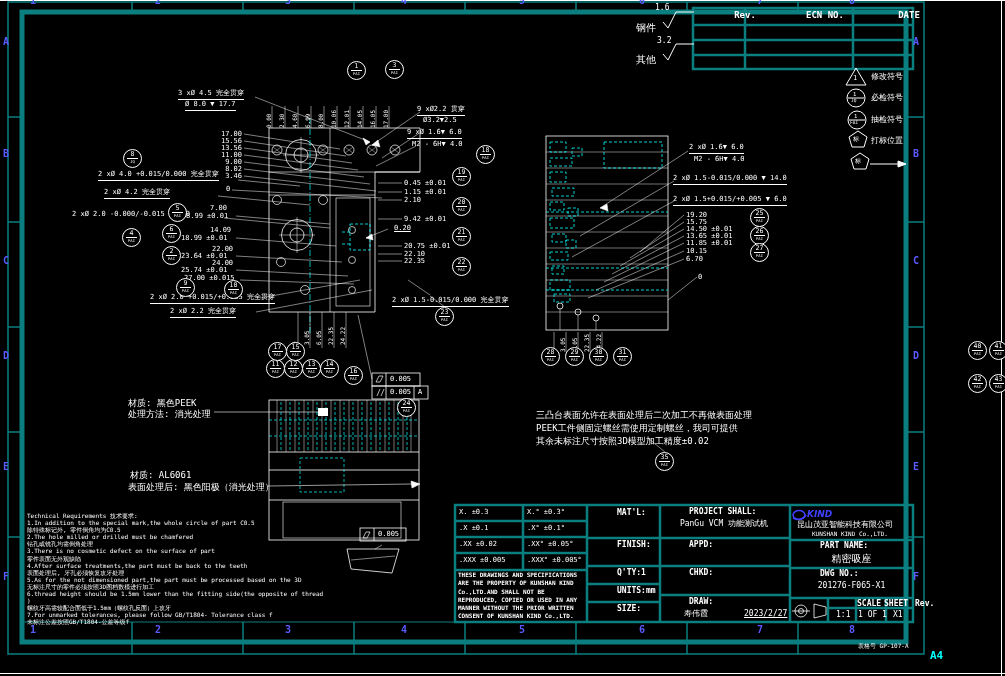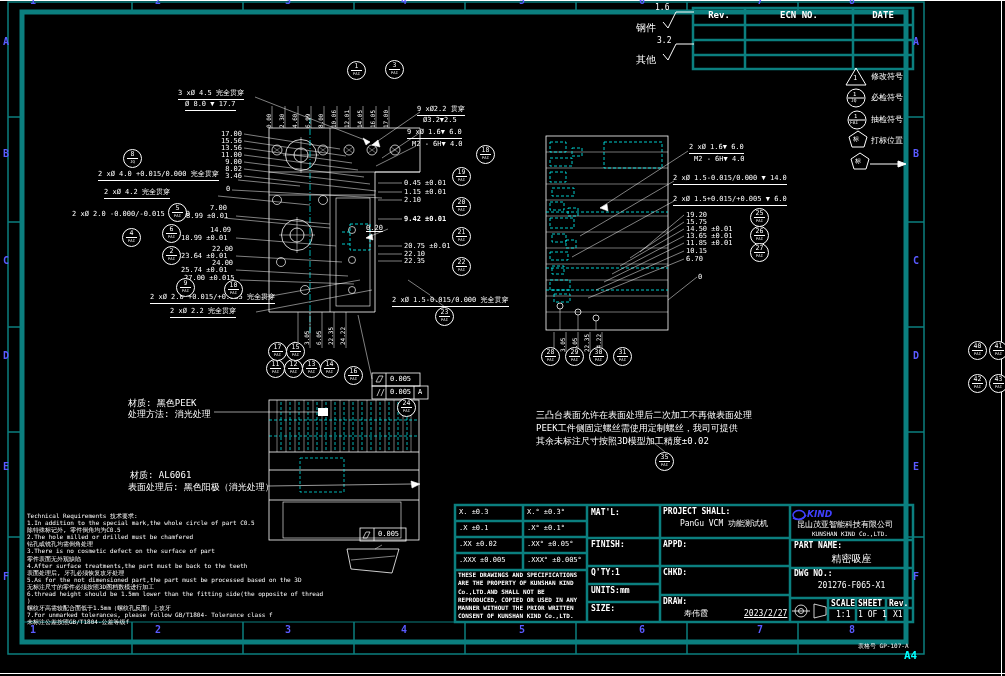--- a/index.html
+++ b/index.html
@@ -3,21 +3,21 @@
 <meta charset="utf-8">
 <style>
   html,body{margin:0;padding:0;background:#000;}
   #sheet{position:relative;width:1005px;height:676px;background:#000;overflow:hidden;
          font-family:"DejaVu Sans Mono",monospace;}
   #linework{position:absolute;left:0;top:0;}
   .t{position:absolute;color:#fff;font:7px "DejaVu Sans Mono",monospace;line-height:1.1;white-space:nowrap;}
   .t.u{border-bottom:1px solid #fff;padding-bottom:1px;}
   .t.rr{text-align:right;}
   .t5{font-size:5.5px;} .t6{font-size:6px;} .t8{font-size:8px;} .t9{font-size:9px;} .t10{font-size:10px;}
-  .b{font-weight:bold;}
+  .b{font-weight:bold;margin-left:26px;}
   .rot{position:absolute;color:#fff;font:6px "DejaVu Sans Mono",monospace;white-space:nowrap;
        transform:rotate(-90deg);transform-origin:0 100%;}
   .zl{position:absolute;color:#5a5aff;font:bold 10px "DejaVu Sans Mono",monospace;}
   .balloon{position:absolute;width:19px;height:19px;border:1px solid #fff;border-radius:50%;
            background:#000;color:#fff;text-align:center;box-sizing:border-box;}
   .balloon .bn{display:block;font-size:6.5px;line-height:7px;margin:1px 3px 0 3px;border-bottom:0.5px solid #fff;}
   .balloon .bs{display:block;font-size:4.5px;line-height:5px;transform:scale(0.85);}
   .notes-tech{position:absolute;left:27px;top:512px;width:300px;color:#fff;
               font:6px "DejaVu Sans Mono",monospace;line-height:7.1px;white-space:pre-line;}
   .legal{position:absolute;left:458px;top:571px;width:126px;color:#fff;
@@ -266,22 +266,22 @@
 <div class="t" style="left:181px;top:267px;">25.74 ±0.01</div>
 <div class="t" style="left:184px;top:275px;">27.00 ±0.015</div>
 
 <div class="t u" style="left:417px;top:106px;">9 xØ2.2 贯穿</div>
 <div class="t" style="left:423px;top:117px;">Ø3.2▼2.5</div>
 <div class="t u" style="left:407px;top:129px;">9 xØ 1.6▼ 6.0</div>
 <div class="t" style="left:412px;top:141px;">M2 - 6H▼ 4.0</div>
 <div class="t" style="left:404px;top:180px;">0.45 ±0.01</div>
 <div class="t" style="left:404px;top:189px;">1.15 ±0.01</div>
 <div class="t" style="left:404px;top:197px;">2.10</div>
-<div class="t" style="left:404px;top:216px;font-weight:bold;">9.42 ±0.01</div>
-<div class="t" style="left:366px;top:225px;text-decoration:underline;">0.20</div>
+<div class="t" style="left:404px;top:216px;">9.42 ±0.01</div>
+<div class="t" style="left:394px;top:225px;text-decoration:underline;">0.20</div>
 <div class="t" style="left:404px;top:243px;">20.75 ±0.01</div>
 <div class="t" style="left:404px;top:251px;">22.10</div>
 <div class="t" style="left:404px;top:258px;">22.35</div>
 <div class="t u" style="left:392px;top:297px;">2 xØ 1.5-0.015/0.000 完全贯穿</div>
 
 <div class="t u" style="left:689px;top:144px;">2 xØ 1.6▼ 6.0</div>
 <div class="t" style="left:694px;top:156px;">M2 - 6H▼ 4.0</div>
 <div class="t u" style="left:673px;top:175px;">2 xØ 1.5-0.015/0.000 ▼ 14.0</div>
 <div class="t u" style="left:673px;top:196px;">2 xØ 1.5+0.015/+0.005 ▼ 6.0</div>
 <div class="t" style="left:686px;top:212px;">19.20</div>

